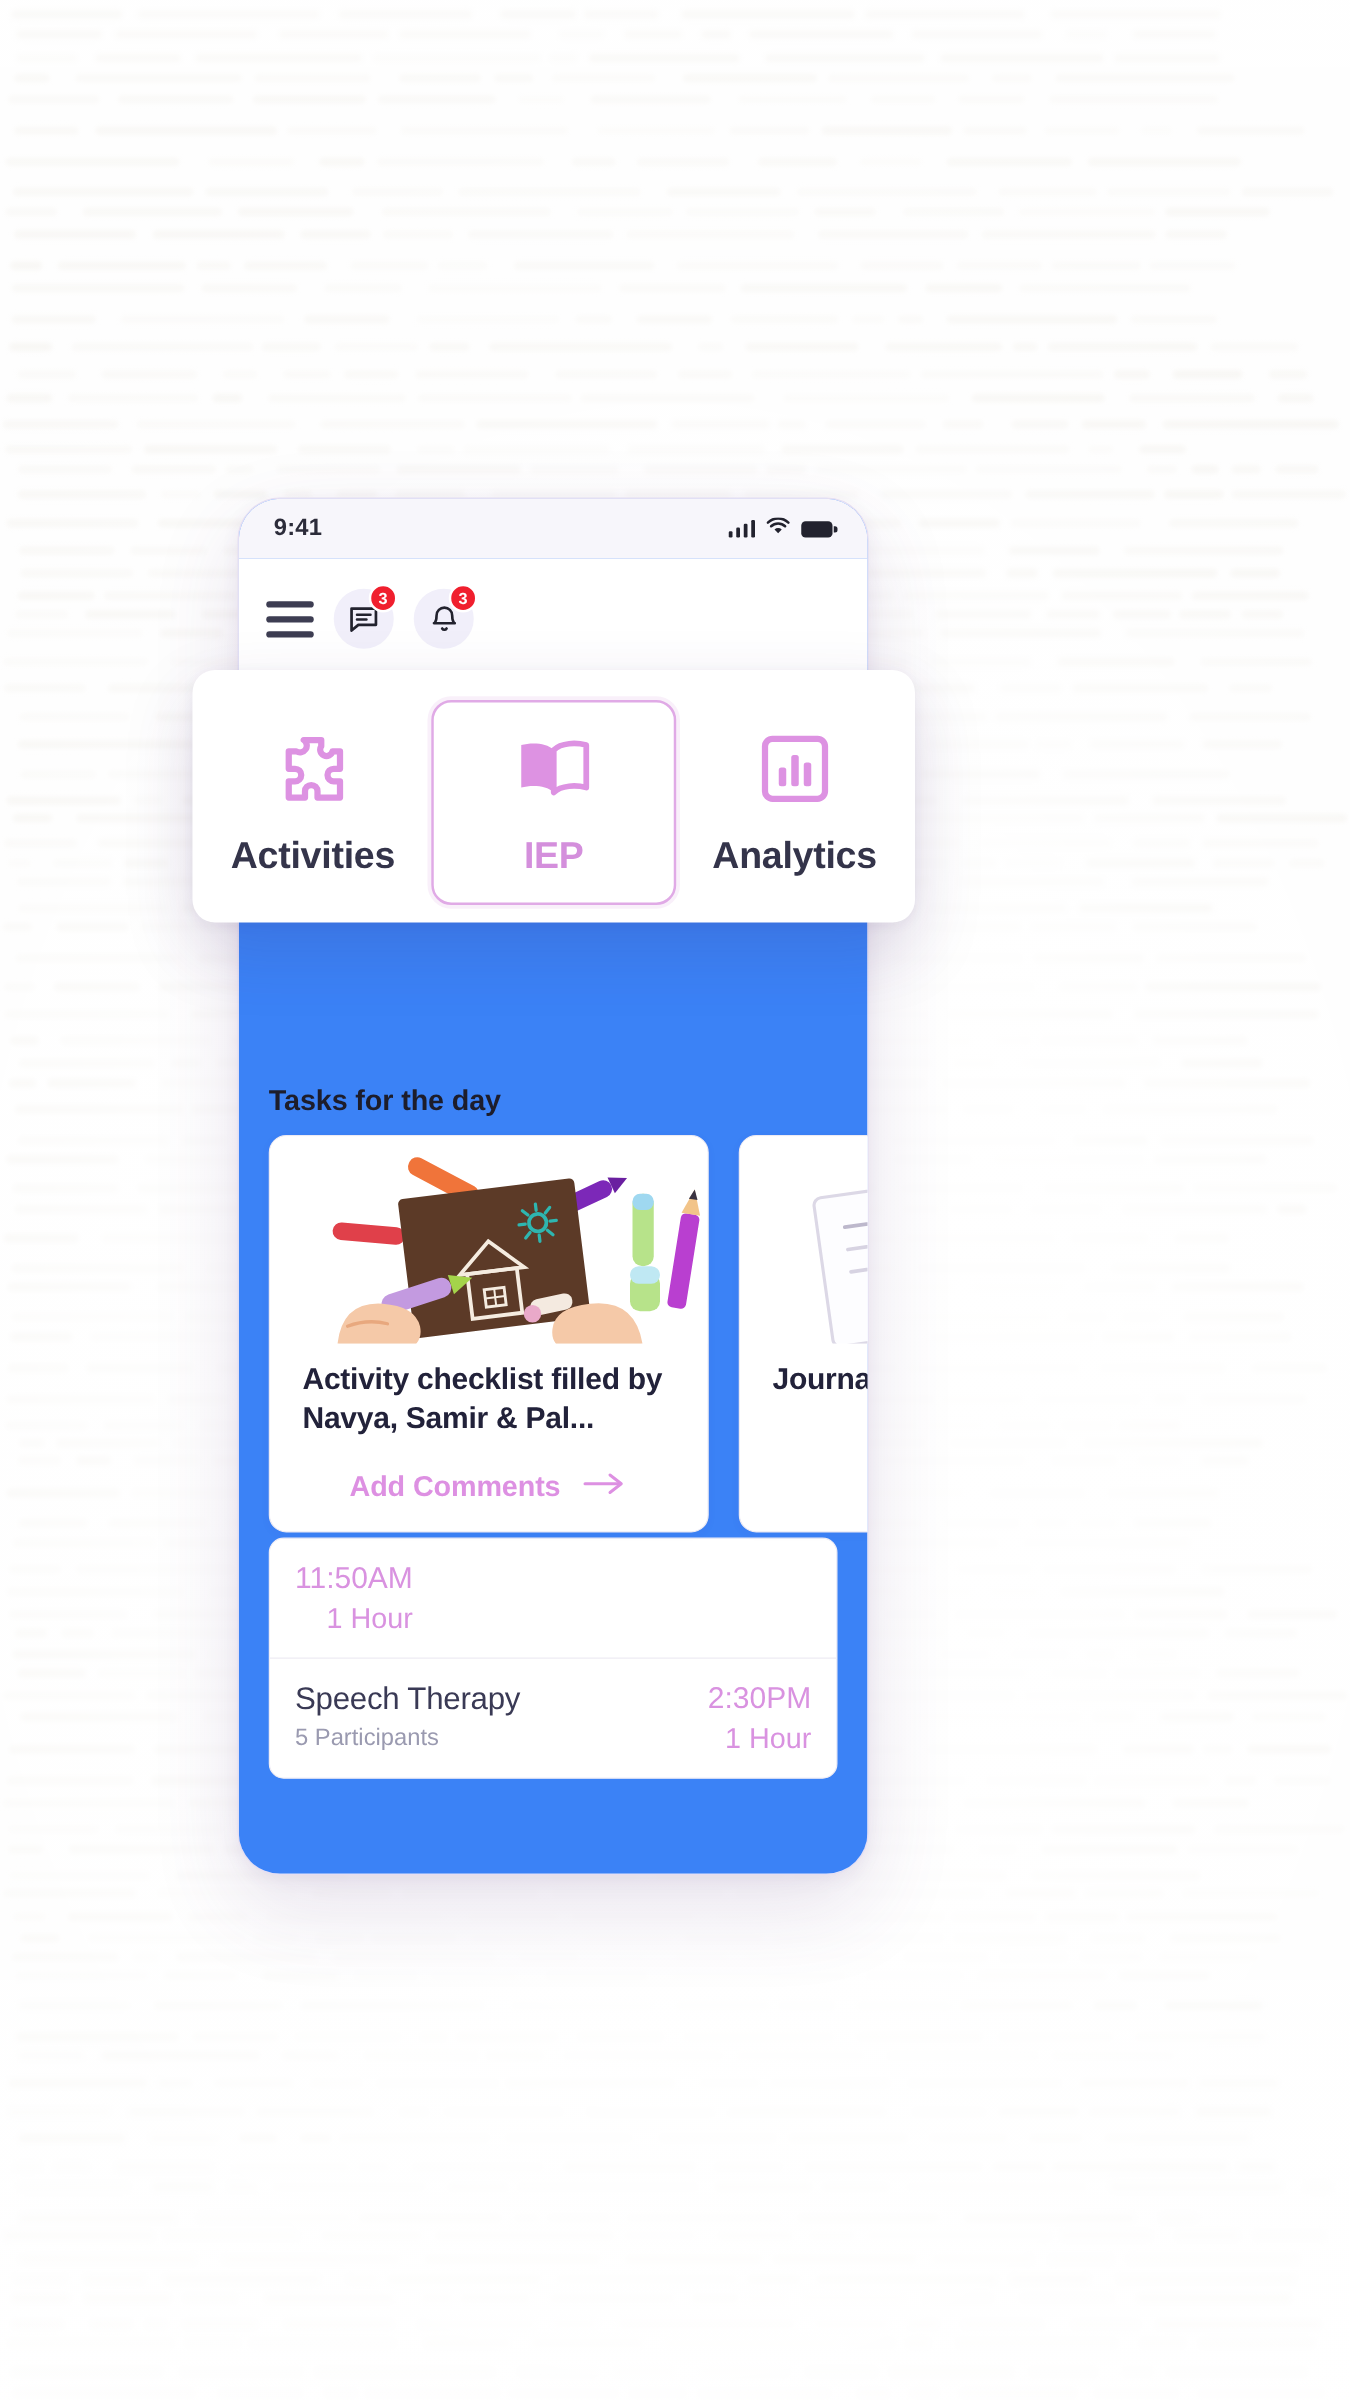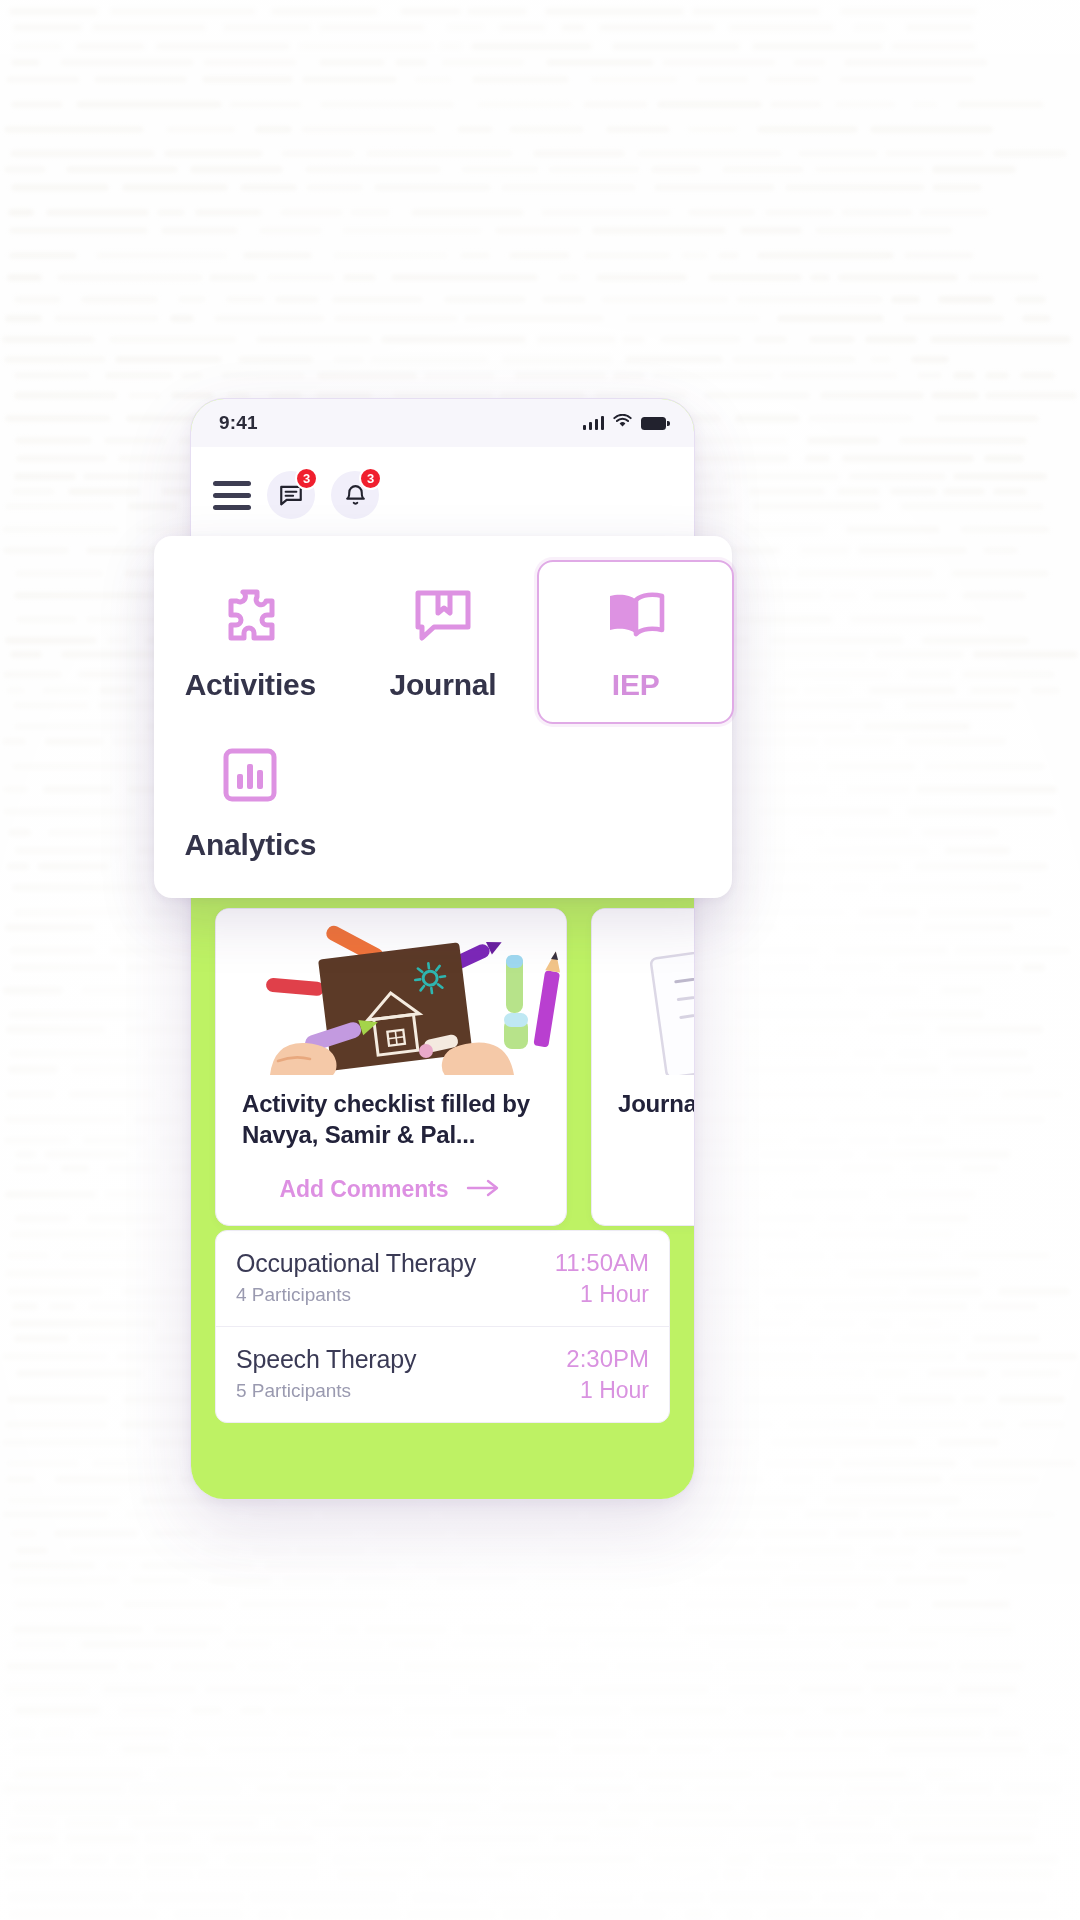--- a/index.html
+++ b/index.html
@@ -36,21 +36,21 @@
   #phone{
     position:absolute;
     left:190px; top:398px;
     width:505px; height:1102px;
     background:#fbfaff;
     border-radius:34px;
     border:1.5px solid #e6def2;
     box-shadow:0 26px 70px rgba(90,60,130,.14), 0 4px 14px rgba(90,60,130,.07);
     overflow:hidden;
   }
-  #phone-screen{ position:absolute; inset:0; background:#bef264; }
+  #phone-screen{ position:absolute; inset:0; background:#3b82f6; }
 
   
   .statusbar{
     position:absolute; top:0; left:0; right:0; height:48px;
     display:flex; align-items:center; justify-content:space-between;
     padding:0 28px;
     background:#f7f6fb;
   }
   .status-time{ font-size:19px; font-weight:600; color:#2c2c3a; letter-spacing:.2px;}
   .status-icons{ display:flex; align-items:center; gap:9px; }
@@ -1335,24 +1335,20 @@
           <div class="task-cta">
             
             
           </div>
         </div>
       </div>
 
 
       <div class="appt-list">
         <div class="appt-row">
-          <div>
-            <div class="appt-name">Occupational Therapy</div>
-            <div class="appt-sub">4 Participants</div>
-          </div>
           <div class="appt-right">
             <div class="appt-time">11:50AM</div>
             <div class="appt-dur">1 Hour</div>
           </div>
         </div>
         <div class="appt-row">
           <div>
             <div class="appt-name">Speech Therapy</div>
             <div class="appt-sub">5 Participants</div>
           </div>
@@ -1373,29 +1369,20 @@
 
     <div class="menu-tile">
       <span class="micon">
         <svg width="58" height="58" viewBox="0 0 58 58">
             <path d="M22 6h14v5a5 5 0 1 0 9 4h6v14h-5a5 5 0 1 0 0 10h5v13H33v-5a5 5 0 1 0-10 0v5H10V39h5a5 5 0 1 0 0-10h-5V15h6a5 5 0 1 0 6-9z" fill="none" stroke="#dd92e2" stroke-width="5" stroke-linejoin="round"></path>
           </svg>
       </span>
       <span class="mlabel">Activities</span>
     </div>
 
-    <div class="menu-tile">
-      <span class="micon">
-        <svg width="58" height="54" viewBox="0 0 58 54">
-            <path d="M4 5h50v34H20L8 50V39H4z" fill="none" stroke="#dd92e2" stroke-width="5" stroke-linejoin="round"></path>
-            <path d="M24 5v20l6-5 6 5V5" fill="none" stroke="#dd92e2" stroke-width="5" stroke-linejoin="round"></path>
-          </svg>
-      </span>
-      <span class="mlabel">Journal</span>
-    </div>
 
 
     <div class="menu-tile selected">
       <span class="micon">
         <svg width="62" height="48" viewBox="0 0 62 48">
             <path d="M31 9C25 3 13 3 5 5v34c8-2 20-2 26 4z" fill="#dd92e2"></path>
             <path d="M31 9c6-6 18-6 26-4v34c-8-2-20-2-26 4z" fill="none" stroke="#dd92e2" stroke-width="4.6" stroke-linejoin="round"></path>
           </svg>
       </span>
       <span class="mlabel">IEP</span>

